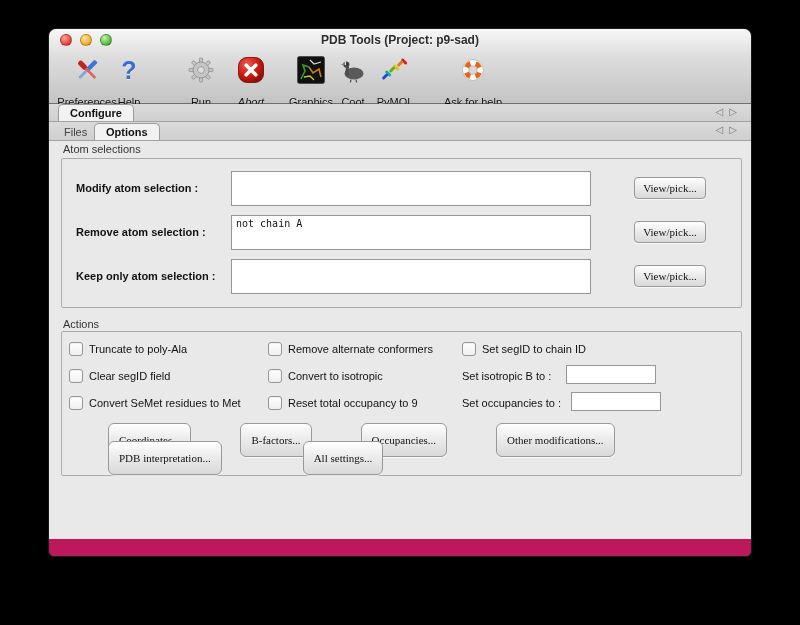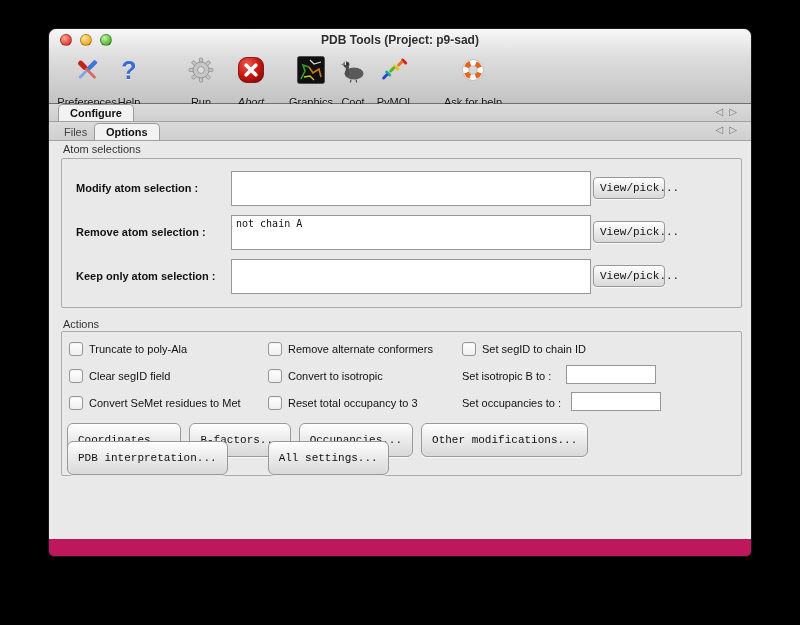--- a/index.html
+++ b/index.html
@@ -59,22 +59,22 @@
   .fieldlabel{position:absolute;font-size:11px;font-weight:bold;color:#111;white-space:nowrap;}
   .seltext{
     position:absolute;width:350px;height:29px;resize:none;
     border:1px solid #979797;background:#fff;
     font-family:"DejaVu Sans Mono",monospace;font-size:10px;color:#111;
     padding:2px 4px;box-sizing:content-box;outline:none;
   }
   .btn{
     background:linear-gradient(#ffffff,#ececec 45%,#d9d9d9);
     border:1px solid #999;border-radius:5px;color:#111;
-    font-family:Liberation Mono, monospace;font-size:11px;
-    box-shadow:0 1px 0 rgba(255,255,255,.7);cursor:default;
+    font-family:Liberation Serif, serif;font-size:11px;
+    box-shadow:0 1px 0 rgba(255,255,255,.7);cursor:default;margin-left:41px;
   }
   .viewpick{position:absolute;width:72px;height:22px;border-radius:4px;}
   .cbitem{position:absolute;display:flex;align-items:center;height:14px;}
   .cb{
     width:12px;height:12px;border:1px solid #969696;border-radius:3px;
     background:linear-gradient(#fff,#efefef);box-shadow:inset 0 1px 1px rgba(0,0,0,.06);
     margin-right:6px;flex:none;
   }
   .cblabel{font-size:11px;color:#111;white-space:nowrap;}
   .smalllabel{position:absolute;font-size:11px;color:#111;white-space:nowrap;}
@@ -284,21 +284,21 @@
     </div>
     <div class="smalllabel" style="left:413px;top:229px;">Set isotropic B to :</div>
     <input class="smallinput" style="left: 517px; top: 224px;" value="">
 
     <div class="cbitem" style="left:20px;top:255px;">
       <span class="cb"></span>
       <span class="cblabel">Convert SeMet residues to Met</span>
     </div>
     <div class="cbitem" style="left:219px;top:255px;">
       <span class="cb"></span>
-      <span class="cblabel">Reset total occupancy to 3</span>
+      <span class="cblabel">Reset total occupancy to 9</span>
     </div>
     <div class="smalllabel" style="left:413px;top:256px;">Set occupancies to :</div>
     <input class="smallinput" style="left: 522px; top: 251px;" value="">
 
     <div class="btnrow" style="left:18px;top:282px;">
       <button class="btn">Coordinates...</button>
       <button class="btn">B-factors...</button>
       <button class="btn">Occupancies...</button>
       <button class="btn">Other modifications...</button>
     </div>

